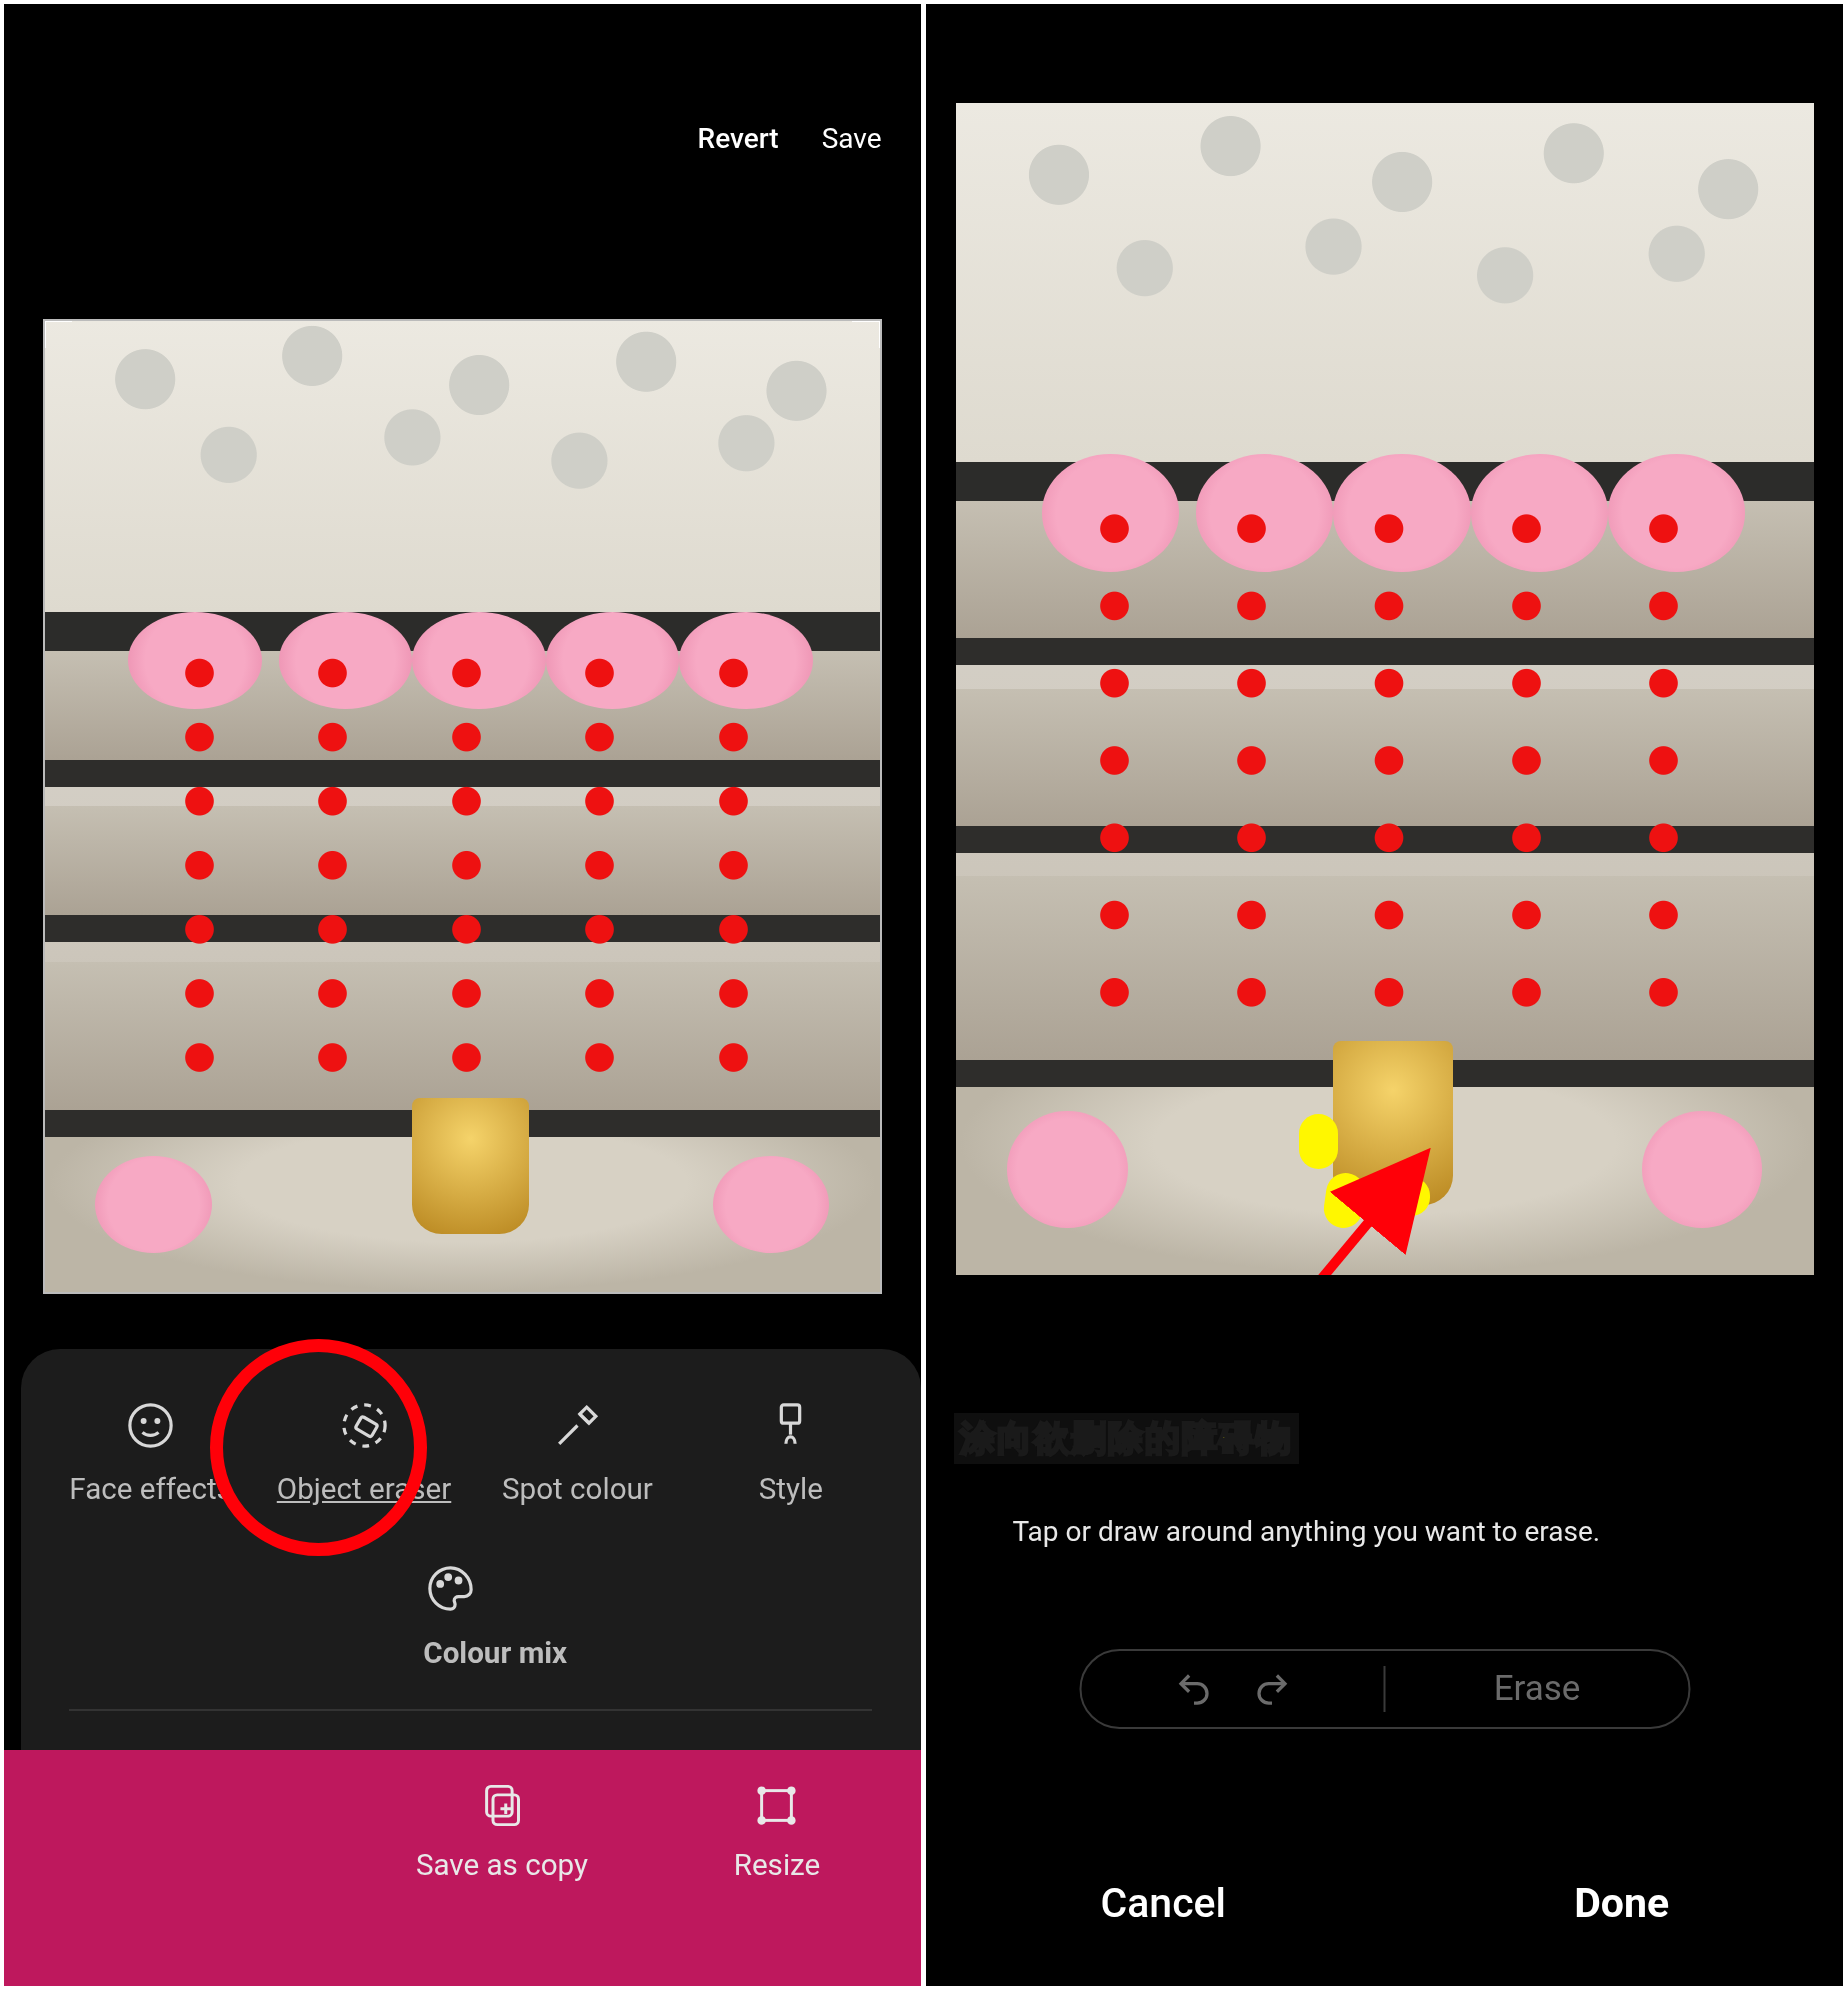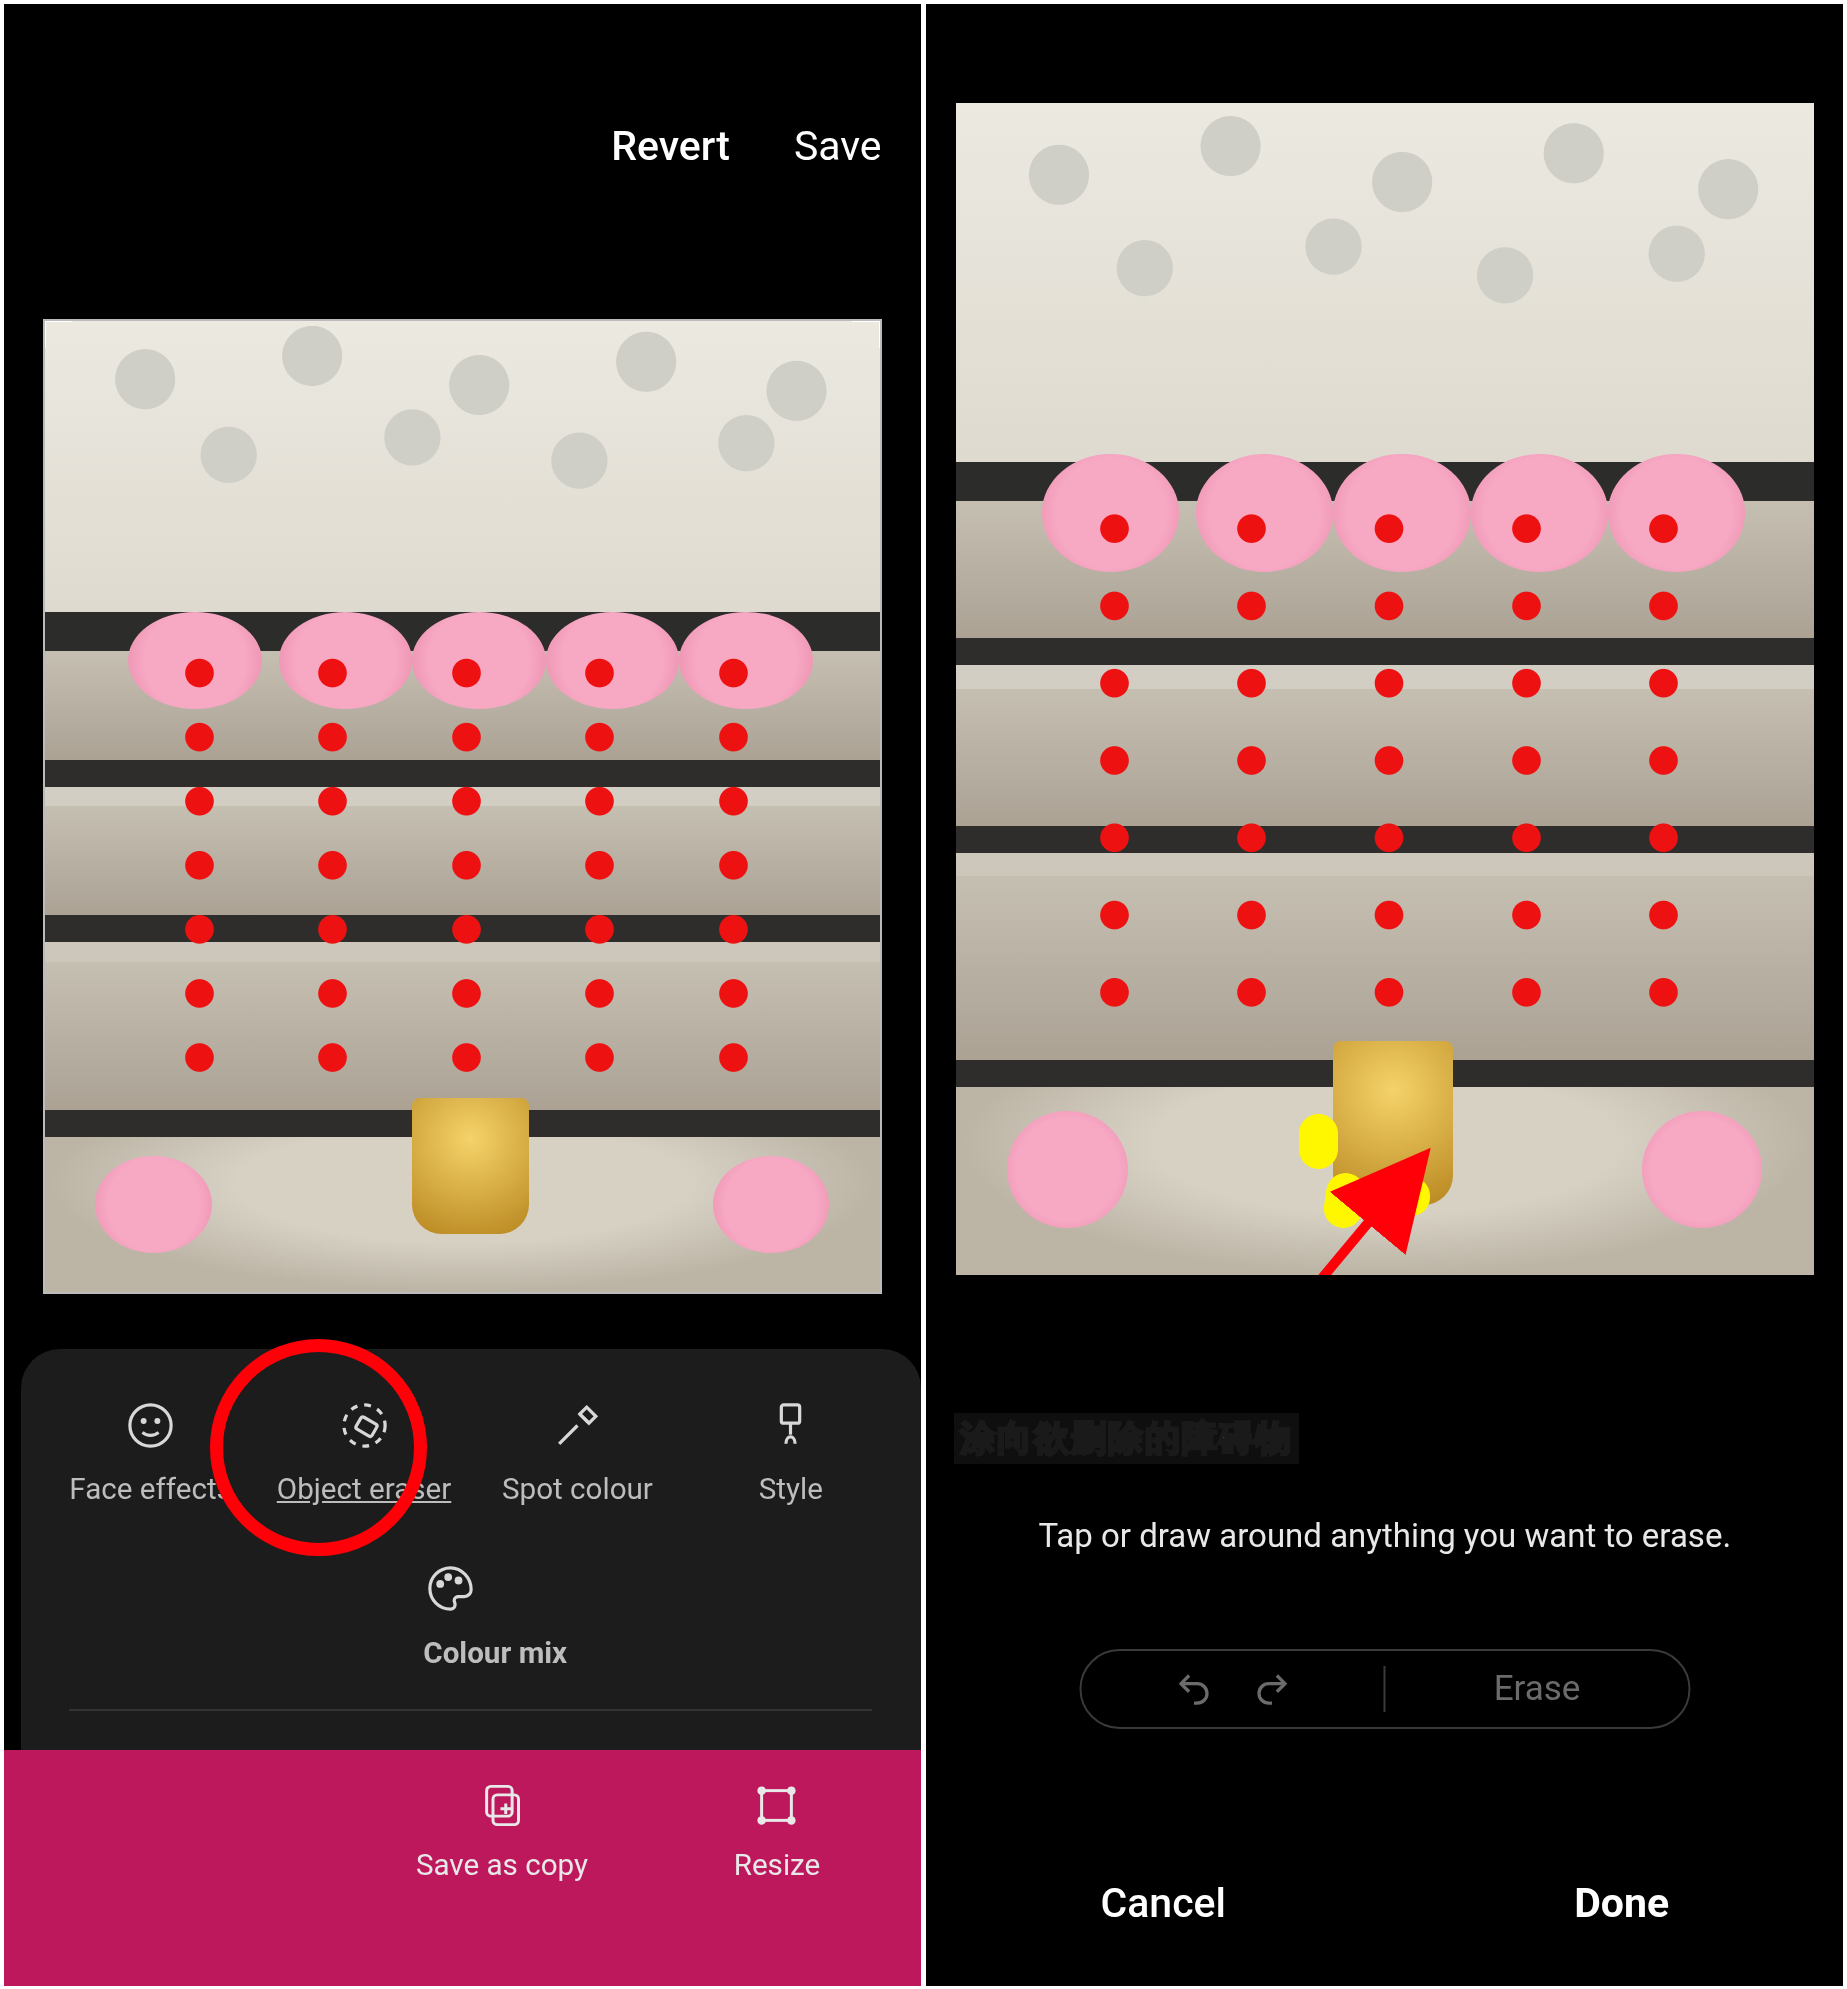--- a/index.html
+++ b/index.html
@@ -17,23 +17,23 @@
     background: #000;
     position: relative;
     overflow: hidden;
   }
   
   .top-actions {
     position: absolute;
     top: 118px;
     right: 39px;
     display: flex;
-    gap: 64px;
+    gap: 43px;
     color: #fff;
-    font-size: 41px;
+    font-size: 28px;
     font-weight: 500;
   }
   .top-actions .save { font-weight: 400; }
   .photo-canvas {
     position: absolute;
     top: 315px;
     left: 39px;
     right: 39px;
     height: 975px;
     border: 2px solid rgba(255,255,255,.6);
@@ -159,21 +159,21 @@
     font-size:35px; font-weight:900;
     color:#fff700;
     -webkit-text-stroke: 3px #1a1a1a;
     text-shadow: 0 0 2px #000;
     letter-spacing:2px;
     background: rgba(60,60,60,.25);
     padding:2px 5.9px;
   }
   .hint{
     position:absolute; left:0; right:0; top:1507px;
-    color:#e8e8e8; font-size:33px; text-align:center; line-height:1.5;
+    color:#e8e8e8; font-size:28px; line-height:1.5;
     padding:0 86px;
   }
   .erase-pill{
     position:absolute; left:50%; transform:translateX(-50%);
     top:1645px;
     width:611px; height:80px;
     border:2px solid #3a3a3a; border-radius:59px;
     display:flex; align-items:center; justify-content:center;
     color:#6b6b6b; font-size:35px;
   }

